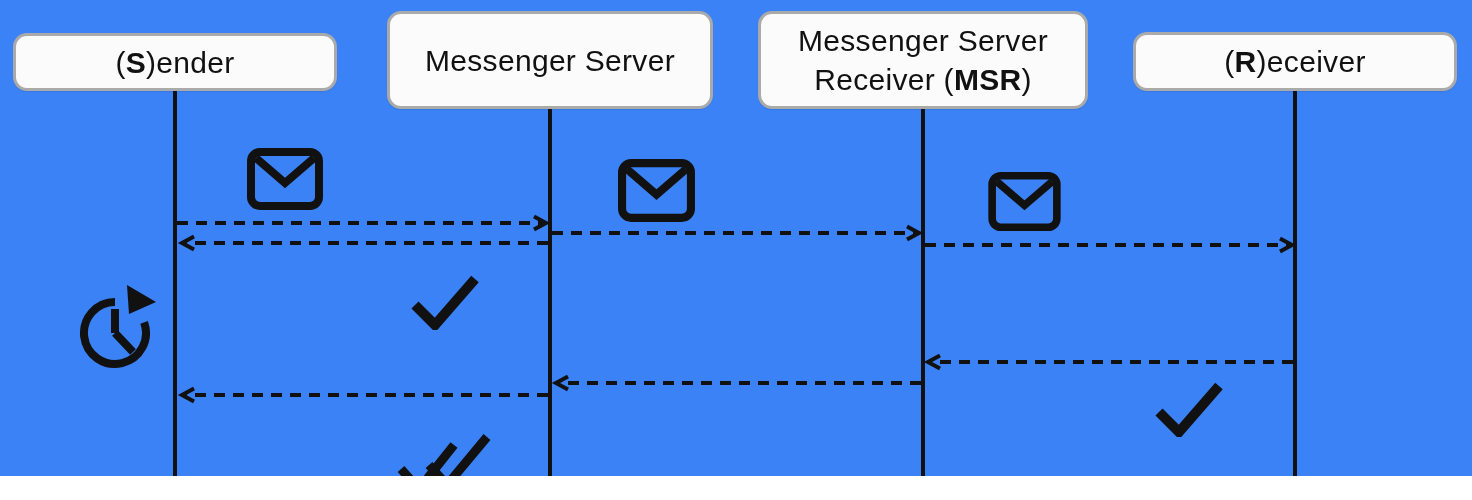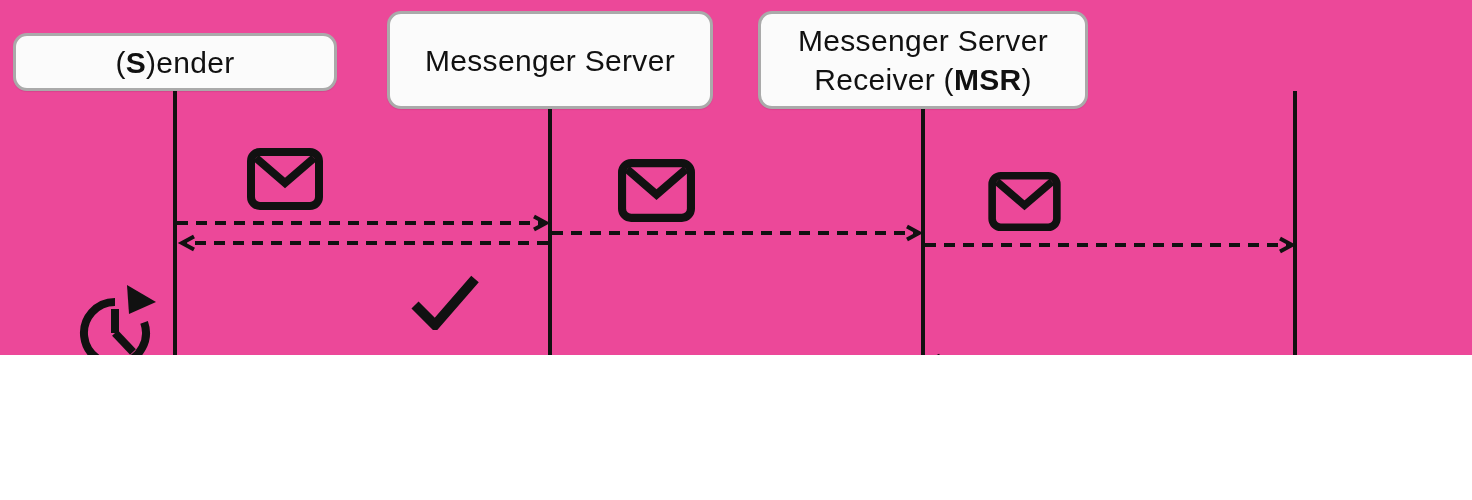--- a/index.html
+++ b/index.html
@@ -1,17 +1,17 @@
 <!DOCTYPE html>
 <html><head>
 <meta charset="utf-8">
 <style>
   html,body{margin:0;padding:0;background:#ffffff;}
   .stage{
-    position:relative;width:1472px;height:355px;background:#ec4899;
+    position:relative;width:1472px;height:476px;background:#3b82f6;
     font-family:"Liberation Sans",sans-serif;color:#111;overflow:hidden;
   }
   .actor-box{
     position:absolute;box-sizing:border-box;
     border:3px solid #aaaaaa;border-radius:14px;background:#fbfbfb;
     display:flex;flex-direction:column;align-items:center;justify-content:center;
     font-size:30px;line-height:1.3;text-align:center;letter-spacing:0.3px;
     box-shadow:0 1px 1px rgba(0,0,0,0.08);
   }
   .actor-box b{font-weight:bold;}
@@ -30,20 +30,23 @@
 
   <div class="actor-box" style="left:387px;top:11px;width:326px;height:98px">
     <div>Messenger Server</div>
   </div>
 
   <div class="actor-box" style="left:758px;top:11px;width:330px;height:98px">
     <div>Messenger Server</div>
     <div><span>Receiver (</span><b>MSR</b><span>)</span></div>
   </div>
 
+  <div class="actor-box" style="left:1133px;top:32px;width:324px;height:59px">
+    <div><span>(</span><b>R</b><span>)eceiver</span></div>
+  </div>
 
   <svg class="overlay" width="1472" height="500" viewBox="0 0 1472 500">
 
     <line x1="175" y1="91" x2="175" y2="498" stroke="#111" stroke-width="4"></line>
     <line x1="550" y1="109" x2="550" y2="498" stroke="#111" stroke-width="4"></line>
     <line x1="923" y1="109" x2="923" y2="498" stroke="#111" stroke-width="4"></line>
     <line x1="1295" y1="91" x2="1295" y2="498" stroke="#111" stroke-width="4"></line>
 
     <g>
       <line x1="177" y1="223" x2="543" y2="223" stroke="#111" stroke-width="4" stroke-dasharray="11 8"></line>

